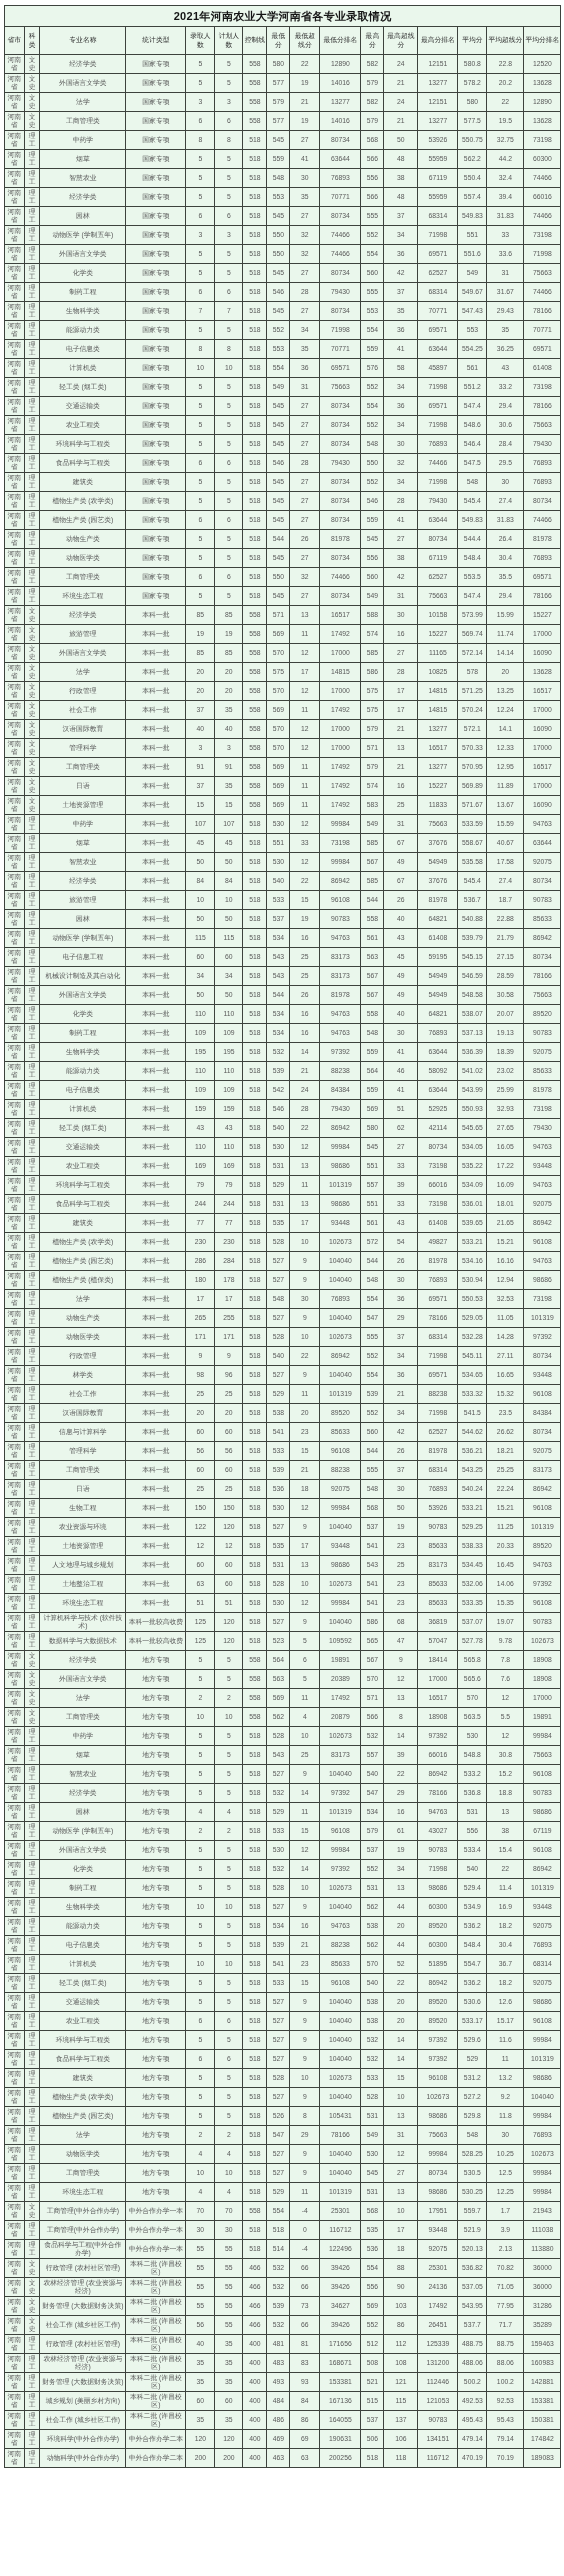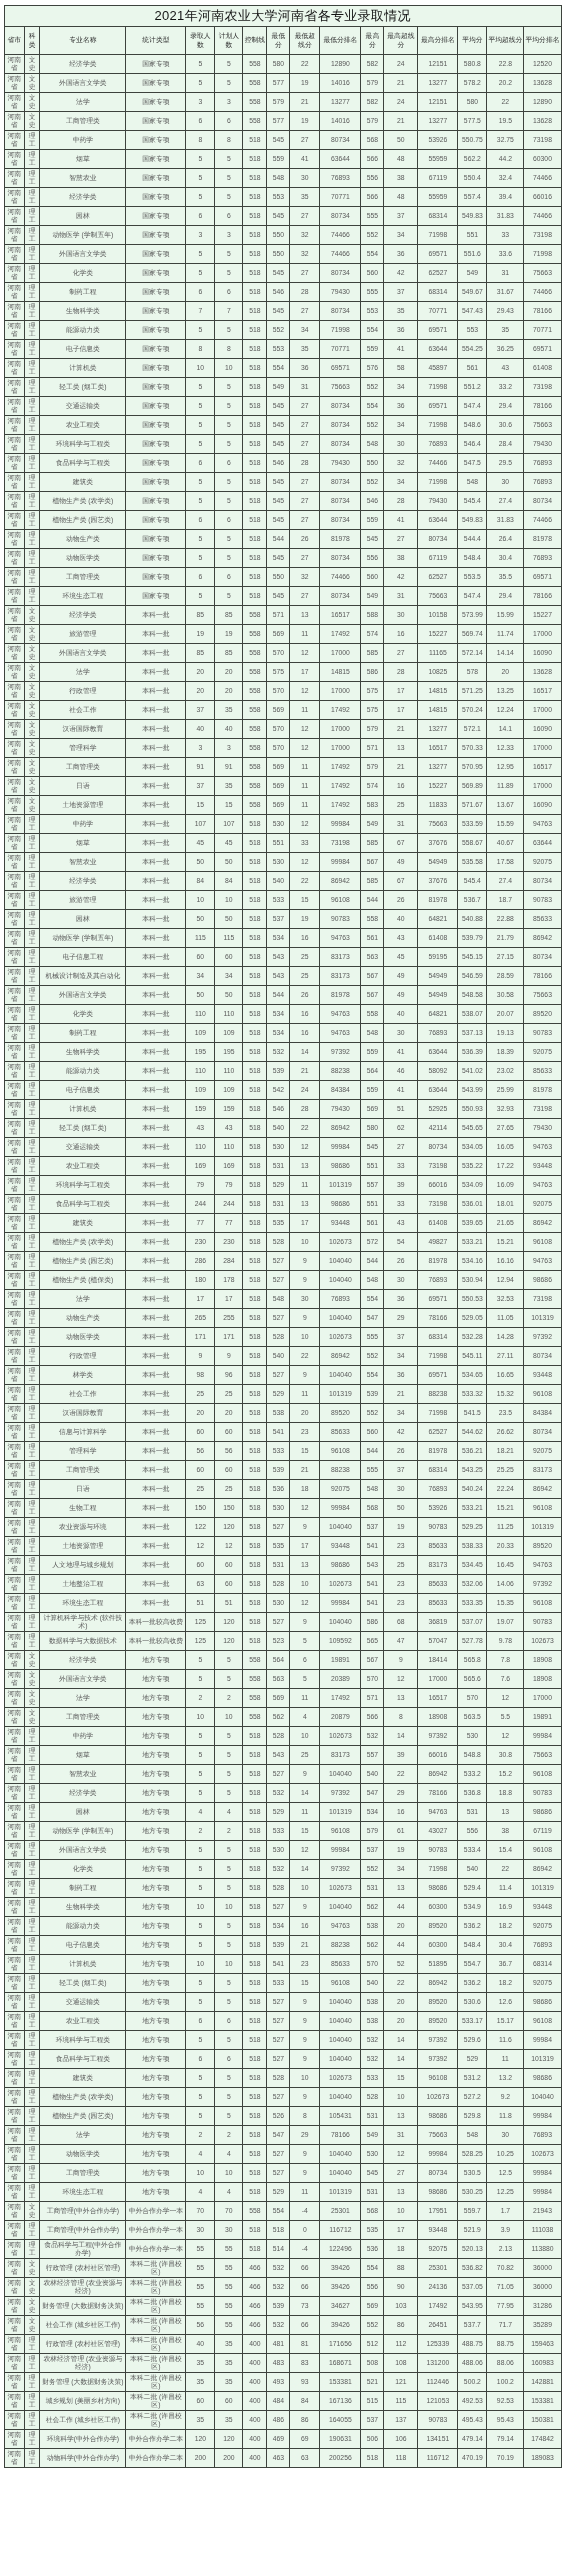--- a/index.html
+++ b/index.html
@@ -1,21 +1,21 @@
 <!DOCTYPE html>
 <html style="font-size:8.4px"><head>
 <meta charset="utf-8">
 <style>
   html,body{margin:0;padding:0;background:#ffffff;}
   body{font-family:"Liberation Sans","DejaVu Sans",sans-serif;}
   .page{padding:5.2px 3.7px 2.1px 3.7px;width:557px;}
   table.adm{border-collapse:collapse;table-layout:fixed;width:557px;background:#eaf7ec;border:1.6px solid #3d423d;}
   table.adm td,table.adm th{border:1px solid #3d423d;text-align:center;vertical-align:middle;
      padding:0.5px 1px;word-break:break-all;overflow:hidden;}
-  td.titlecell{height:19px;font-size:13px;font-weight:normal;color:#141414;letter-spacing:0.3px;}
+  td.titlecell{height:19px;font-size:11px;font-weight:bold;color:#141414;letter-spacing:0.3px;}
   th{height:26px;font-size:6.8px;font-weight:normal;color:#2e2e2e;line-height:1.3;}
   td.d{height:17px;font-size:6.8px;color:#595959;line-height:1.25;}
   td.d.name{font-size:6.8px;}
 </style>
 </head>
 <body>
 
 <div class="page">
   <table class="adm">
     <colgroup>

